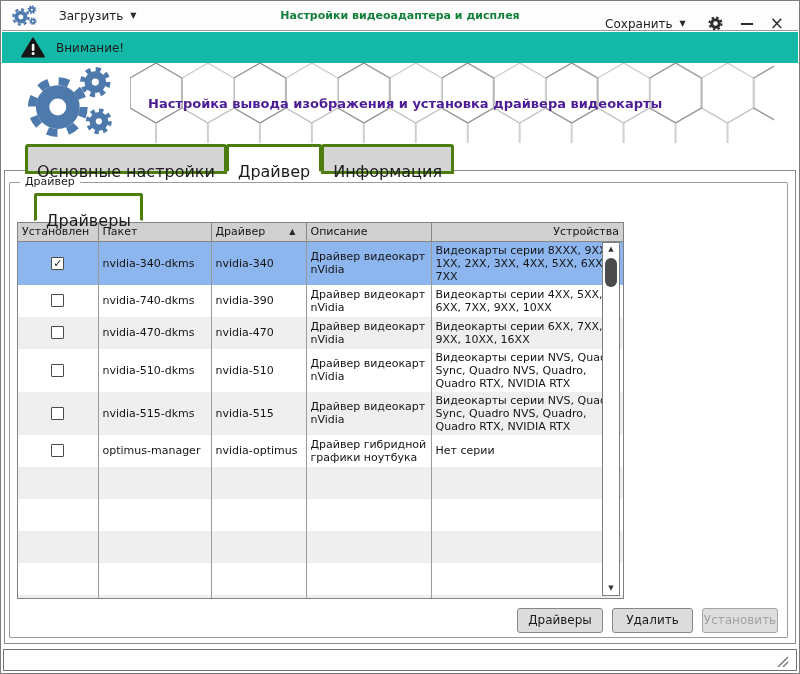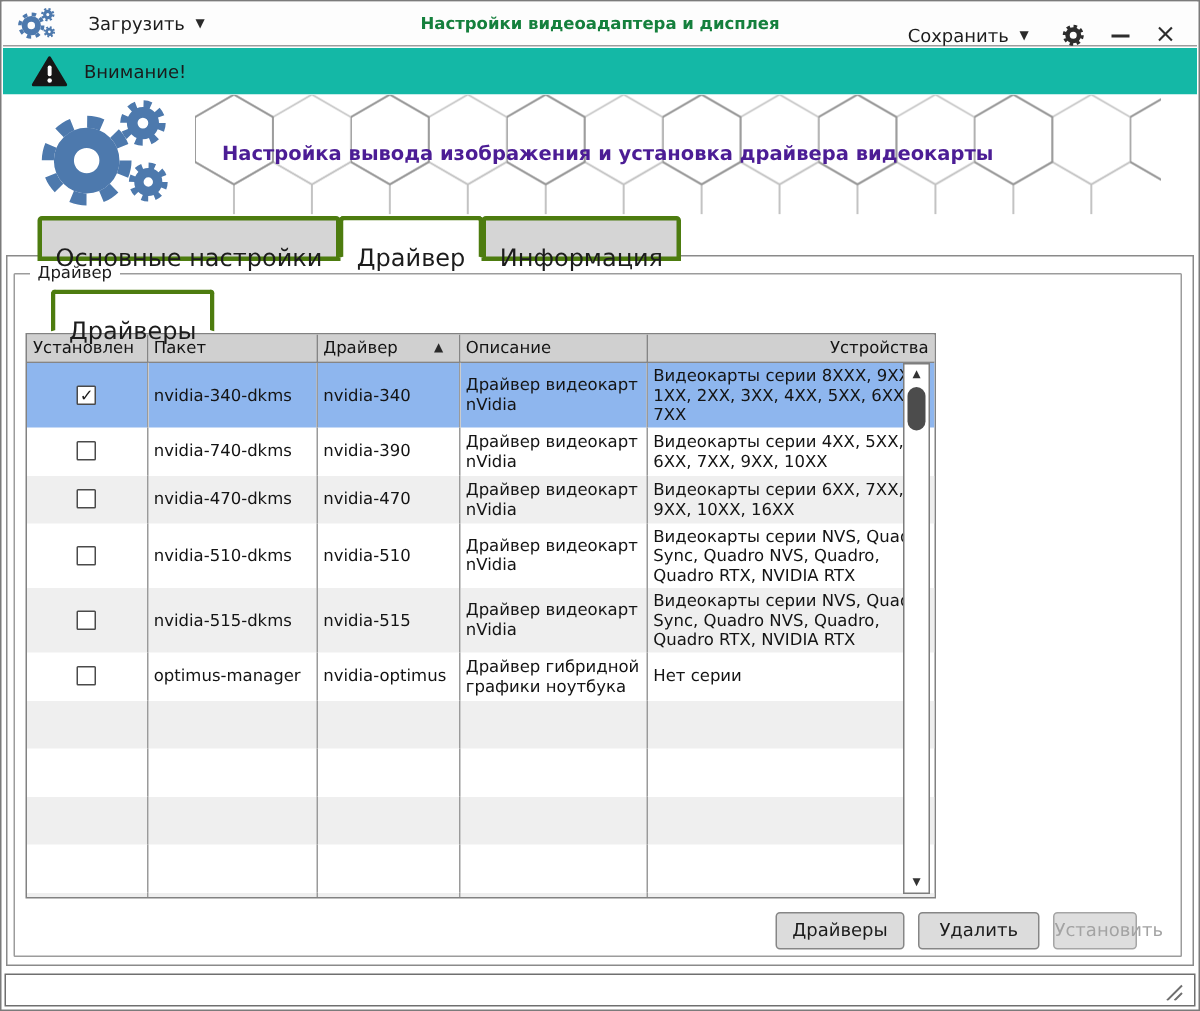--- a/index.html
+++ b/index.html
@@ -56,21 +56,21 @@
   
   .vscroll { position:absolute; right:3px; top:19px; bottom:2px; width:18px; background:#fff; border:1px solid #7d7d7d; }
   .sc-arrow { position:absolute; left:0; right:0; height:13px; font-size:7px; color:#333; text-align:center; line-height:13px; }
   .sc-up { top:0; } .sc-down { bottom:0; }
   .sc-thumb { position:absolute; left:2px; right:2px; top:15px; height:29px; background:#4c4c4c; border-radius:7px; }
 
   
   .pushbtn { position:absolute; top:607px; height:25px; background:#dcdcdc; border:1px solid #868686; border-radius:3px; font-size:12px; color:#1b1b1b; text-align:center; line-height:23px; }
   .btn-details { left:516px; width:86px; }
   .btn-remove  { left:611px; width:81px; }
-  .btn-install { left:701px; width:56px; }
+  .btn-install { left:701px; width:76px; }
   .pushbtn.disabled { color:#a3a3a3; border-color:#a5a5a5; background:#dedede; }
 
   
   .statusbar { position:absolute; left:2px; top:648px; width:794px; height:22px; border:1px solid #6f6f6f; background:#fff; }
   .grip { position:absolute; right:7px; top:5px; }
 </style>
 </head>
 <body>
 
 <div id="window">

